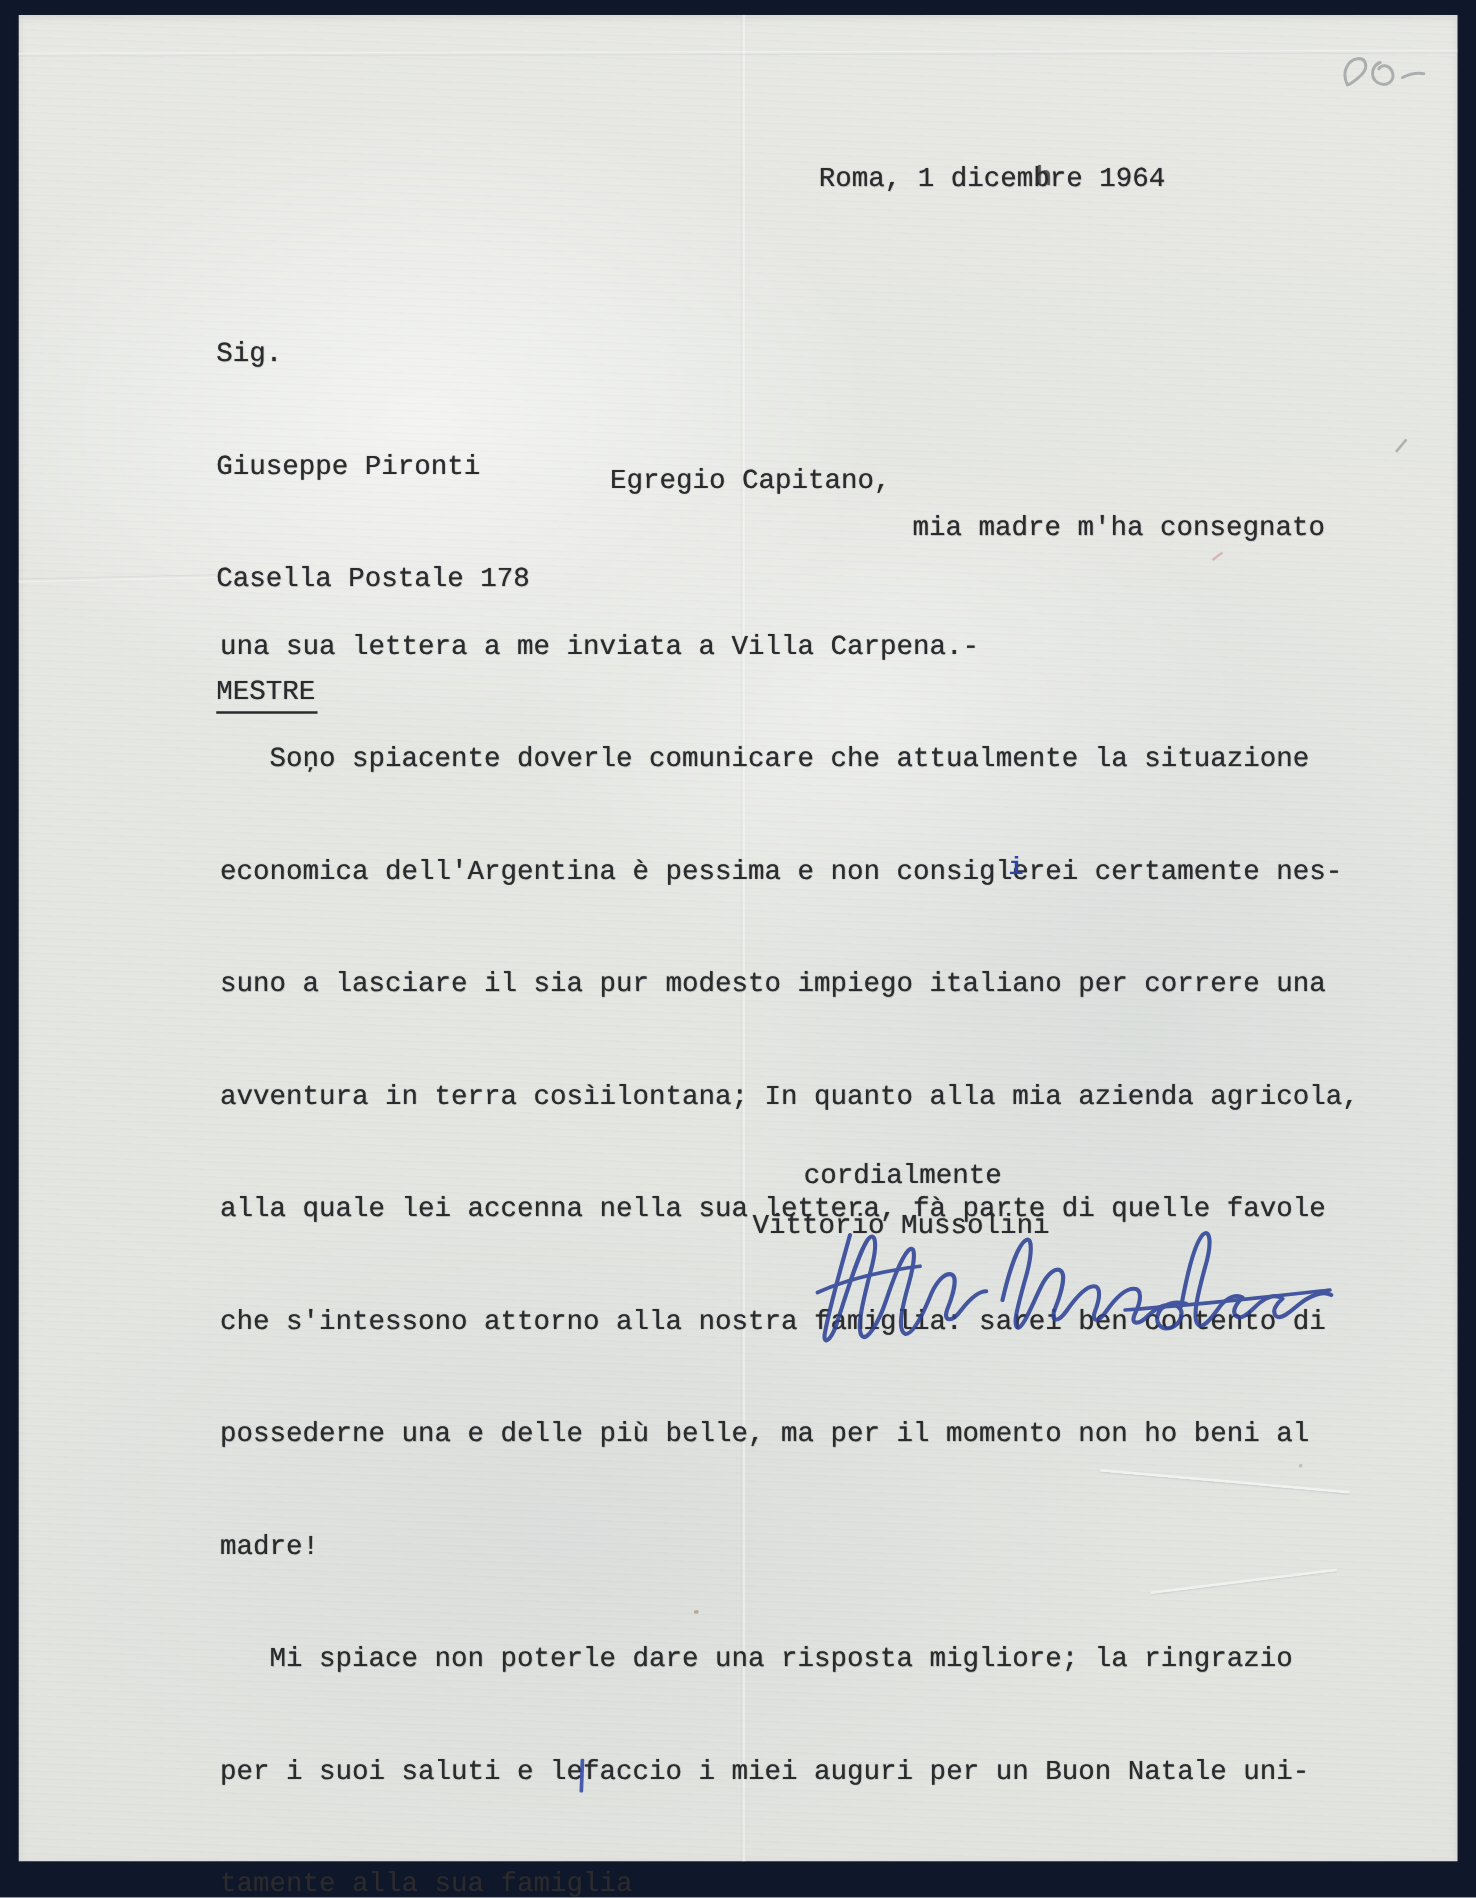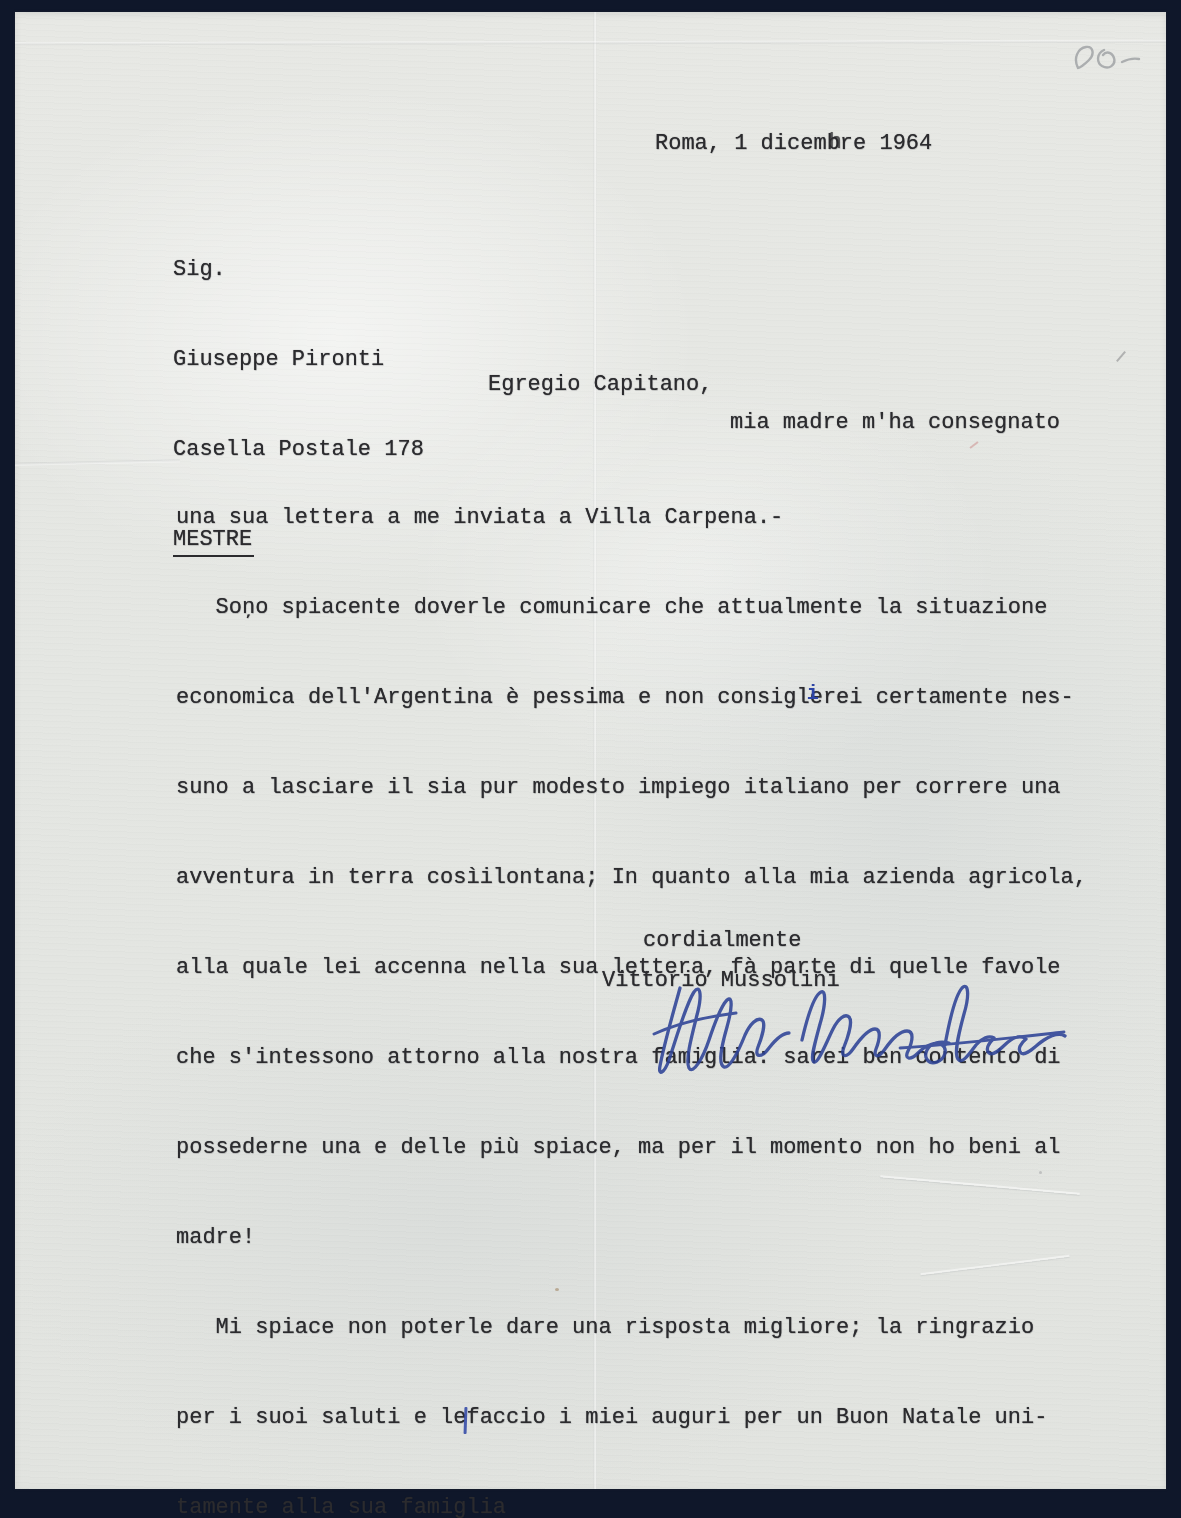--- a/index.html
+++ b/index.html
@@ -31,21 +31,21 @@
     background:rgba(255,255,255,0.5);box-shadow:0 1px 1px rgba(120,126,132,0.15);transform:rotate(-7deg);}
   .speck1{position:absolute;left:540px;top:1276px;width:4px;height:3px;border-radius:50%;background:rgba(150,115,75,0.5);}
   .speck2{position:absolute;left:1024px;top:1159px;width:3px;height:3px;border-radius:50%;background:rgba(140,140,145,0.4);}
   .tick1{position:absolute;left:1105px;top:338px;width:2px;height:13px;background:rgba(110,110,116,0.45);transform:rotate(40deg);}
   .tick2{position:absolute;left:958px;top:428px;width:2px;height:10px;background:rgba(195,112,112,0.4);transform:rotate(52deg);}
   
   .pencil-note{position:absolute;left:1053px;top:30px;}
   .date-line{left:640px;top:119px;}
   .ghostwrap{position:relative;display:inline-block;}
   .ghost{position:absolute;left:2px;top:-1px;opacity:0.78;}
-  .recipient{position:absolute;left:158px;top:188px;}
+  .recipient{position:absolute;left:158px;top:202px;}
   .r-line{height:40px;line-height:40px;white-space:pre;}
   .underlined{display:inline-block;line-height:26px;border-bottom:2.5px solid #2b2b2e;padding:0 2px 2px 0;text-align:right;}
   .salutation{left:473px;top:360px;}
   .opening{left:715px;top:398px;}
   
   .letter-body{position:absolute;left:161px;top:436px;}
   .bline{height:40px;line-height:40px;white-space:pre;}
   .ink-insert{display:inline-block;width:0;transform:translate(-3px,-4px);color:#2d44a5;
      font-size:20px;text-shadow:none;font-weight:bold;}
   .ink-stroke{display:inline-block;width:0;position:relative;}
@@ -93,21 +93,21 @@
     <div class="line tw opening">mia madre m'ha consegnato</div>
 
     <div class="letter-body tw">
       <div class="bline">una sua lettera a me inviata a Villa Carpena.-</div>
       <div class="bline">   Soņo spiacente doverle comunicare che attualmente la situazione</div>
       <div class="bline"><span>economica dell'Argentina è pessima e non consigl</span><span class="ink-insert">i</span><span>erei certamente nes-</span></div>
       <div class="bline">suno a lasciare il sia pur modesto impiego italiano per correre una</div>
       <div class="bline">avventura in terra cosìilontana; In quanto alla mia azienda agricola,</div>
       <div class="bline">alla quale lei accenna nella sua lettera, fà parte di quelle favole</div>
       <div class="bline">che s'intessono attorno alla nostra famiglia: sarei ben contento di</div>
-      <div class="bline">possederne una e delle più spiace, ma per il momento non ho beni al</div>
+      <div class="bline">possederne una e delle più belle, ma per il momento non ho beni al</div>
       <div class="bline">madre!</div>
       <div class="bline">   Mi spiace non poterle dare una risposta migliore; la ringrazio</div>
       <div class="bline"><span>per i suoi saluti e le</span><span class="ink-stroke"></span><span>faccio i miei auguri per un Buon Natale uni-</span></div>
       <div class="bline">tamente alla sua famiglia</div>
     </div>
 
     <div class="line tw closing">cordialmente</div>
     <div class="line tw signer">Vittorio Mussolini</div>
 
     <svg class="signature" width="420" height="105" viewBox="0 0 420 105">

